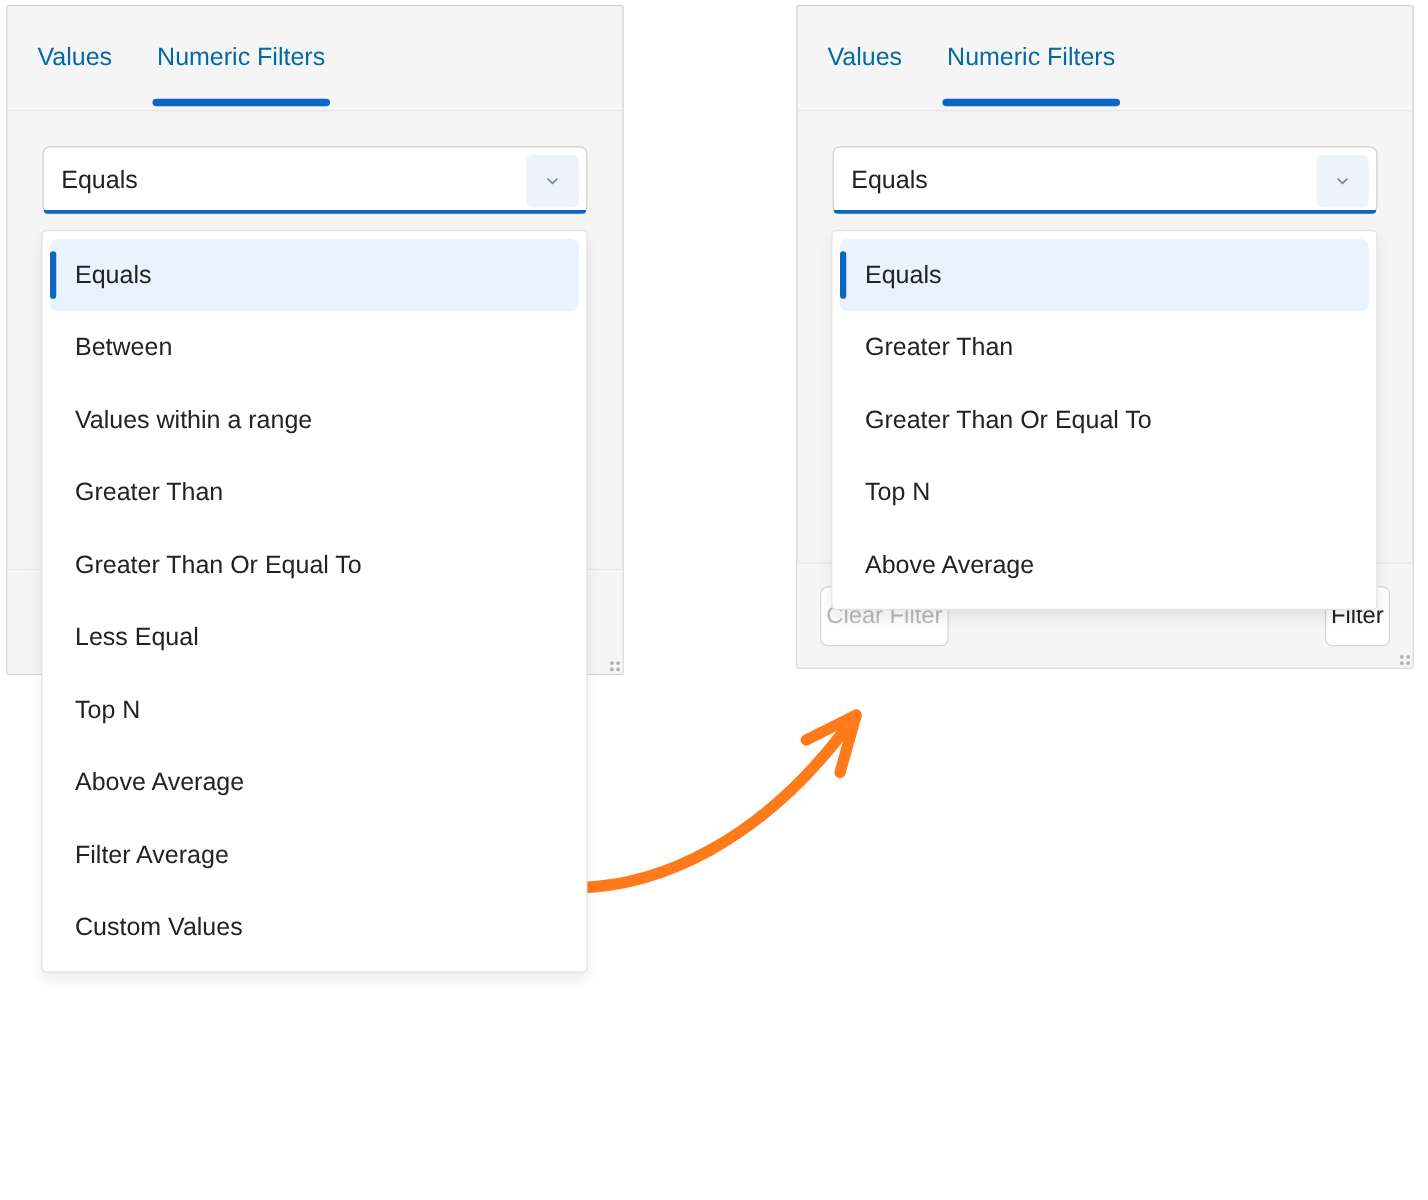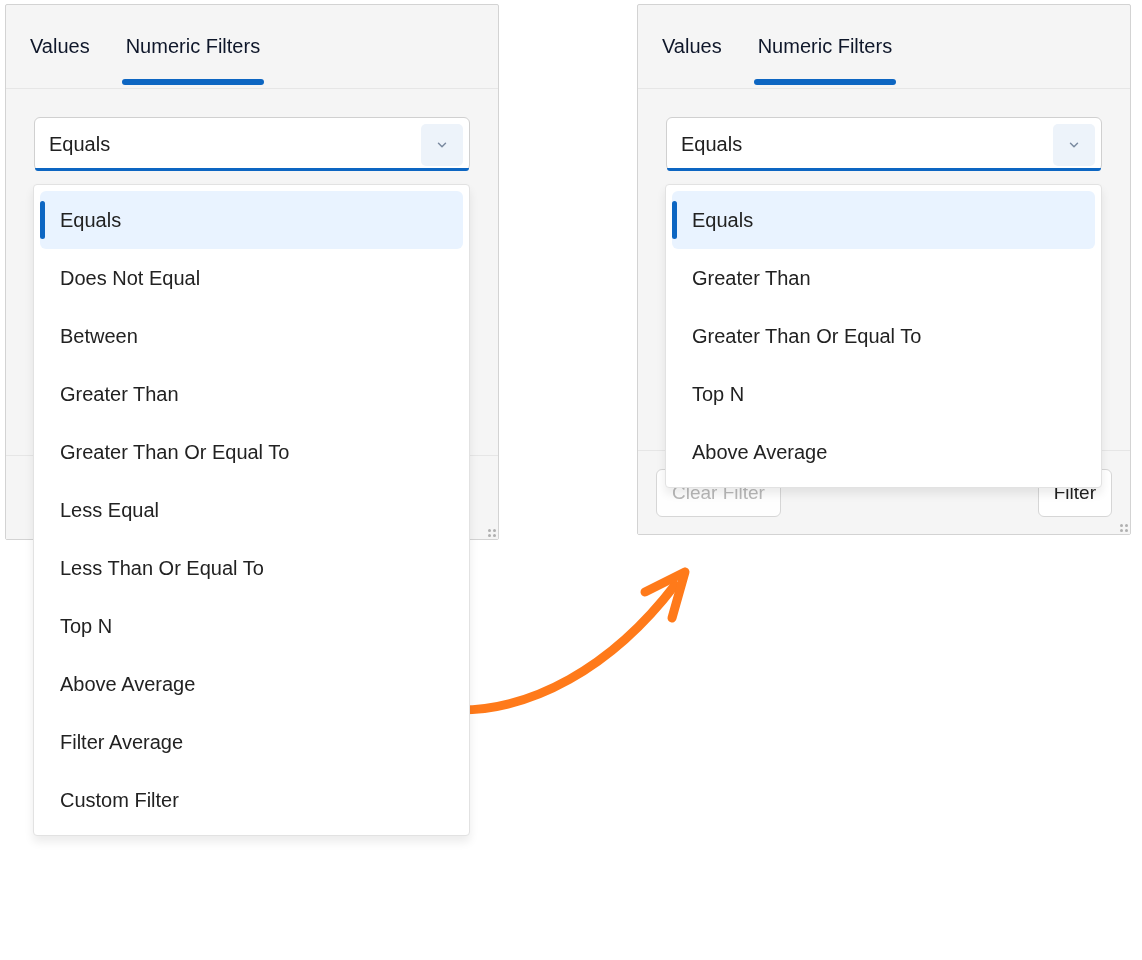--- a/index.html
+++ b/index.html
@@ -38,21 +38,21 @@
     align-items: center;
     height: 84px;
     padding: 0 20px;
     gap: 28px;
     border-bottom: 1px solid #e6e6e6;
   }
   .tab {
     position: relative;
     padding: 26px 4px;
     font-size: 20px;
-    color: #0f172a;
+    color: #0369a1;
     cursor: pointer;
   }
   .tab.active::after {
     content: "";
     position: absolute;
     left: 0;
     right: 0;
     bottom: -1px;
     height: 6px;
     background: #0d66c2;
@@ -156,21 +156,21 @@
     align-items: center;
     justify-content: space-between;
     padding: 0 18px;
   }
   .footer-left-panel {
     
     opacity: 1;
   }
   .btn {
     height: 48px;
-    padding: 0 15px;
+    padding: 0 4px;
     background: #fff;
     border: 1px solid #d6d6d6;
     border-radius: 6px;
     font-size: 19px;
     display: inline-flex;
     align-items: center;
     cursor: pointer;
   }
   .btn.ghost {
     color: #b8b8b8;
@@ -237,30 +237,29 @@
         <span></span>
         <span></span>
         <span></span>
         <span></span>
       </div>
   </div>
 </div>
 
 <div class="dropdown dropdown-left" style="left:33px;">
   <div class="dd-item selected">Equals</div>
-  <div class="dd-item">Does Not Equal</div>
   <div class="dd-item">Between</div>
+  <div class="dd-item">Values within a range</div>
   <div class="dd-item">Greater Than</div>
   <div class="dd-item">Greater Than Or Equal To</div>
   <div class="dd-item">Less Equal</div>
-  <div class="dd-item">Less Than Or Equal To</div>
   <div class="dd-item">Top N</div>
   <div class="dd-item">Above Average</div>
   <div class="dd-item">Filter Average</div>
-  <div class="dd-item">Custom Filter</div>
+  <div class="dd-item">Custom Values</div>
 </div>
 
 <div class="panel panel-right">
   <div class="tabs">
     <div class="tab">Values</div>
     <div class="tab active">Numeric Filters</div>
   </div>
   <div class="panel-body">
     <div class="select-box">
       <span>Equals</span>

